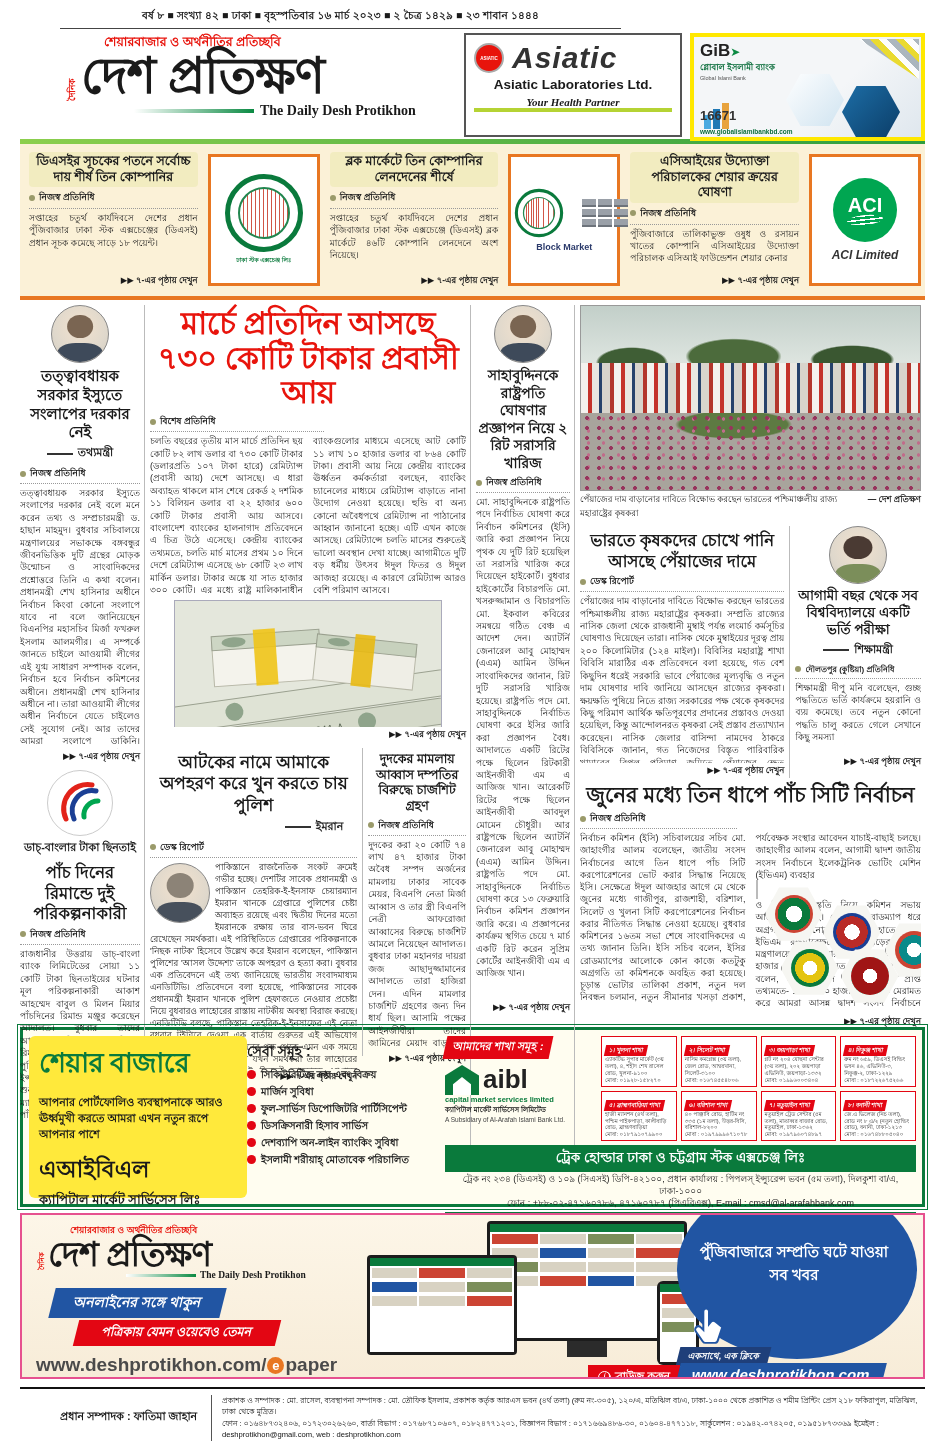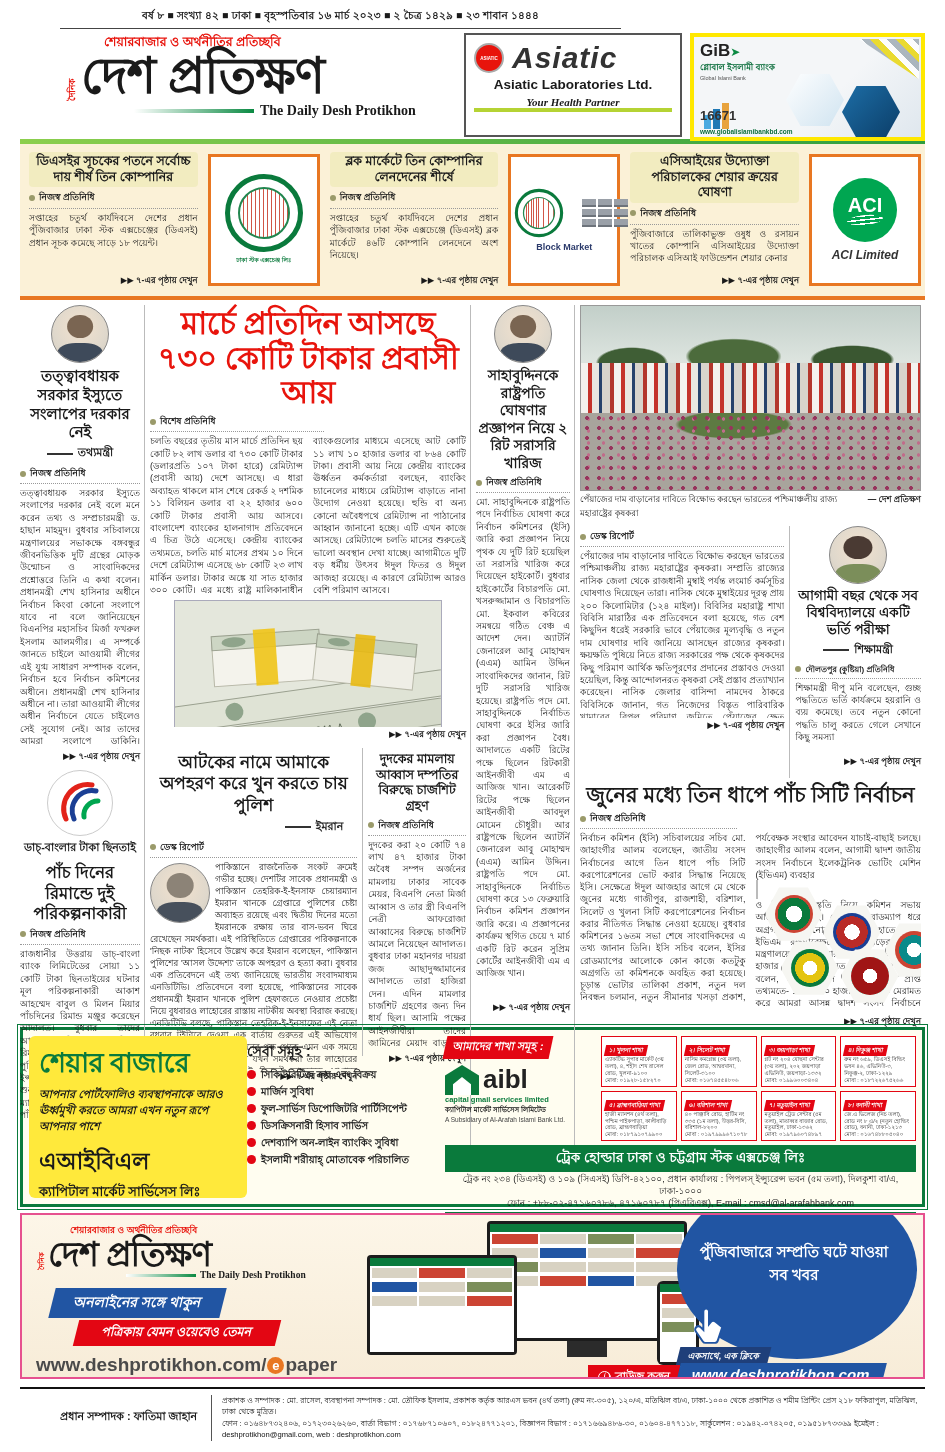--- a/index.html
+++ b/index.html
@@ -125,21 +125,21 @@
   .hex.p2{left:66px;top:22px;} .hex.p2 .cl{background:radial-gradient(circle,#fff 0 28%,#b92b27 29% 58%,#1b3f94 59%);}
   .hex.p3{left:24px;top:58px;} .hex.p3 .cl{background:radial-gradient(circle,#fff 0 26%,#e4c410 27% 55%,#0a7a3c 56%);}
   .hex.p4{left:84px;top:66px;} .hex.p4 .cl{background:radial-gradient(circle,#fff 0 26%,#a01515 27% 70%,#0a5c2e 71%);}
   .hex.p5{left:128px;top:40px;}.hex.p5 .cl{background:radial-gradient(circle,#fff 0 26%,#0a8a8a 27% 55%,#c43 56%);}
   .dbbl-logo{width:66px;height:66px;margin:0 auto;border-radius:50%;background:#fff;border:1px solid #ccc;display:flex;align-items:center;justify-content:center;}
 
   
   .aibl{border:3px solid #0a7a3c;outline:1px solid #0a7a3c;outline-offset:2px;margin-top:10px;background:#fffdf0;display:flex;padding:6px;height:180px;}
   .aibl-left{width:218px;background:#ffe93b;border-radius:6px;padding:6px 10px;flex-shrink:0;}
   .aibl-title{color:#0a7a3c;font-size:27px;font-weight:800;letter-spacing:-.5px;}
-  .aibl-text{font-size:11px;font-weight:bold;line-height:1.45;margin-top:0;font-style:italic;}
+  .aibl-text{font-size:11px;font-weight:bold;line-height:1.45;margin-top:8px;}
   .aibl-brand{font-size:23px;font-weight:800;margin-top:8px;}
   .aibl-brand2{font-size:13px;font-weight:800;}
   .aibl-services{width:198px;flex-shrink:0;padding-top:4px;}
   .svc-title{font-size:14px;font-weight:800;}
   .svc-item{display:flex;align-items:flex-start;font-size:10px;font-weight:bold;margin-top:5px;line-height:1.2;}
   .svc-dot{width:9px;height:9px;border-radius:50%;background:#e30613;margin:1px 5px 0 0;flex-shrink:0;}
   .aibl-right{flex:1;display:flex;flex-direction:column;min-width:0;}
   .aibl-topright{display:flex;gap:6px;}
   .aibl-brandbox{width:150px;flex-shrink:0;}
   .branch-header{background:#e30613;color:#fff;font-weight:800;font-size:11px;padding:2px 8px;transform:skewX(-12deg);display:inline-block;}
@@ -445,20 +445,21 @@
         <div class="bp-crowd"></div>
         <div class="bp-onions"></div>
       </div>
       <div class="caption">
         <span>পেঁয়াজের দাম বাড়ানোর দাবিতে বিক্ষোভ করছেন ভারতের পশ্চিমাঞ্চলীয় রাজ্য মহারাষ্ট্রের কৃষকরা</span>
         <b>— <span>দেশ প্রতিক্ষণ</span></b>
       </div>
 
       <div class="rowD">
         <div class="onion">
+          <div class="s-head" style="font-size:16.5px;">ভারতে কৃষকদের চোখে পানি আসছে পেঁয়াজের দামে</div>
           <div class="byline">
               <span class="dot"></span>
               <span>ডেস্ক রিপোর্ট</span>
             </div>
           <div class="dotted"></div>
           <div class="body-sm clip" style="height:168px;">পেঁয়াজের দাম বাড়ানোর দাবিতে বিক্ষোভ করছেন ভারতের পশ্চিমাঞ্চলীয় রাজ্য মহারাষ্ট্রের কৃষকরা। সম্প্রতি রাজ্যের নাসিক জেলা থেকে রাজধানী মুম্বাই পর্যন্ত লংমার্চ কর্মসূচির ঘোষণাও দিয়েছেন তারা। নাসিক থেকে মুম্বাইয়ের দূরত্ব প্রায় ২০০ কিলোমিটার (১২৪ মাইল)। বিবিসির মহারাষ্ট্র শাখা বিবিসি মারাঠির এক প্রতিবেদনে বলা হয়েছে, গত বেশ কিছুদিন ধরেই সরকারি ভাবে পেঁয়াজের মূল্যবৃদ্ধি ও নতুন দাম ঘোষণার দাবি জানিয়ে আসছেন রাজ্যের কৃষকরা। ক্ষয়ক্ষতি পুষিয়ে নিতে রাজ্য সরকারের পক্ষ থেকে কৃষকদের কিছু পরিমাণ আর্থিক ক্ষতিপূরণের প্রদানের প্রস্তাবও দেওয়া হয়েছিল, কিন্তু আন্দোলনরত কৃষকরা সেই প্রস্তাব প্রত্যাখ্যান করেছেন। নাসিক জেলার বাসিন্দা নামদেব ঠাকরে বিবিসিকে জানান, গত নিজেদের বিস্তৃত পারিবারিক খামারের বিপুল পরিমাণ জমিতে পেঁয়াজের ক্ষেত করেছিলেন তিনি। কিন্তু মৌসুম চলে যাওয়ার পরও এখন পর্যন্ত সেসব পেঁয়াজ তুলতে পারেননি তিনি। ফলে মণের পর মণ পেঁয়াজ নষ্ট হচ্ছে ক্ষেতেই। কী কারণে তুলতে পারেননি- বিবিসির</div>
           <div class="more"><span>▶▶</span> <span>৭-এর পৃষ্ঠায় দেখুন</span></div>
         </div>
         <div class="admission">
           <div class="portrait woman"></div>
@@ -545,21 +546,21 @@
         </div>
     </div>
     <div class="aibl-right">
       <div class="aibl-topright">
         <div class="aibl-brandbox">
           <span class="branch-header">আমাদের শাখা সমূহ :</span>
           <div class="aibl-logo-row">
             <span class="aibl-house"></span>
             <span class="aibl-word">aibl</span>
           </div>
-          <div class="aibl-sub1">capital gmail services limited</div>
+          <div class="aibl-sub1">capital market services limited</div>
           <div class="aibl-sub2">ক্যাপিটাল মার্কেট সার্ভিসেস লিমিটেড</div>
           <div class="aibl-sub3">A Subsidiary of Al-Arafah Islami Bank Ltd.</div>
         </div>
         <div class="branches">
           <div class="branch"><span class="branch-t">১। খুলনা শাখা</span><div class="branch-a">এ্যাকটিভ সুপার মার্কেট (৩য় তলা), ৪, শহীদ শেখ রাসেল রোড, খুলনা-৯১০০</div><div class="branch-p">মোবা: ০১৯২৮-১৫৮২৭০</div></div>
           <div class="branch"><span class="branch-t">২। সিলেট শাখা</span><div class="branch-a">নাসিম কমপ্লেক্স (৩য় তলা), জেল রোড, আম্বরখানা, সিলেট-৩১০০</div><div class="branch-p">মোবা: ০১৬৭৪৫৫৪৮০৬</div></div>
           <div class="branch"><span class="branch-t">৩। জয়পাড়া শাখা</span><div class="branch-a">প্লট নং ২০৪ যোছনা সেন্টার (৩য় তলা), ২০২ জয়পাড়া এভিনিউ, জয়পাড়া-১৩৩২</div><div class="branch-p">মোবা: ০১৯৯৬০০৩৪০৪</div></div>
           <div class="branch"><span class="branch-t">৪। নিকুঞ্জ শাখা</span><div class="branch-a">রুম নং ৬৫৯, ডিএসই বিল্ডিং ভবন ৪৬, এভিনিউ-৩, নিকুঞ্জ-২, ঢাকা-১২২৯</div><div class="branch-p">মোবা : ০১৮৭২২৬৭৫২৬৬</div></div>
           <div class="branch"><span class="branch-t">৫। ব্রাহ্মণবাড়িয়া শাখা</span><div class="branch-a">হাজী ম্যানশন (৪র্থ তলা), পশ্চিম পাইকপাড়া, কালীবাড়ি রোড, ব্রাহ্মণবাড়িয়া</div><div class="branch-p">মোবা: ০১৮৭৯১০৭৯৯০০</div></div>
           <div class="branch"><span class="branch-t">৬। বরিশাল শাখা</span><div class="branch-a">৪০ পাঞ্জাবি রোড, হাটিম নং ৩৩৫ (১ম তলা), উত্তর-বিসি, বরিশাল-৮২০০</div><div class="branch-p">মোবা : ০১৯৭৯৯৯৬৭১০৭৮</div></div>

